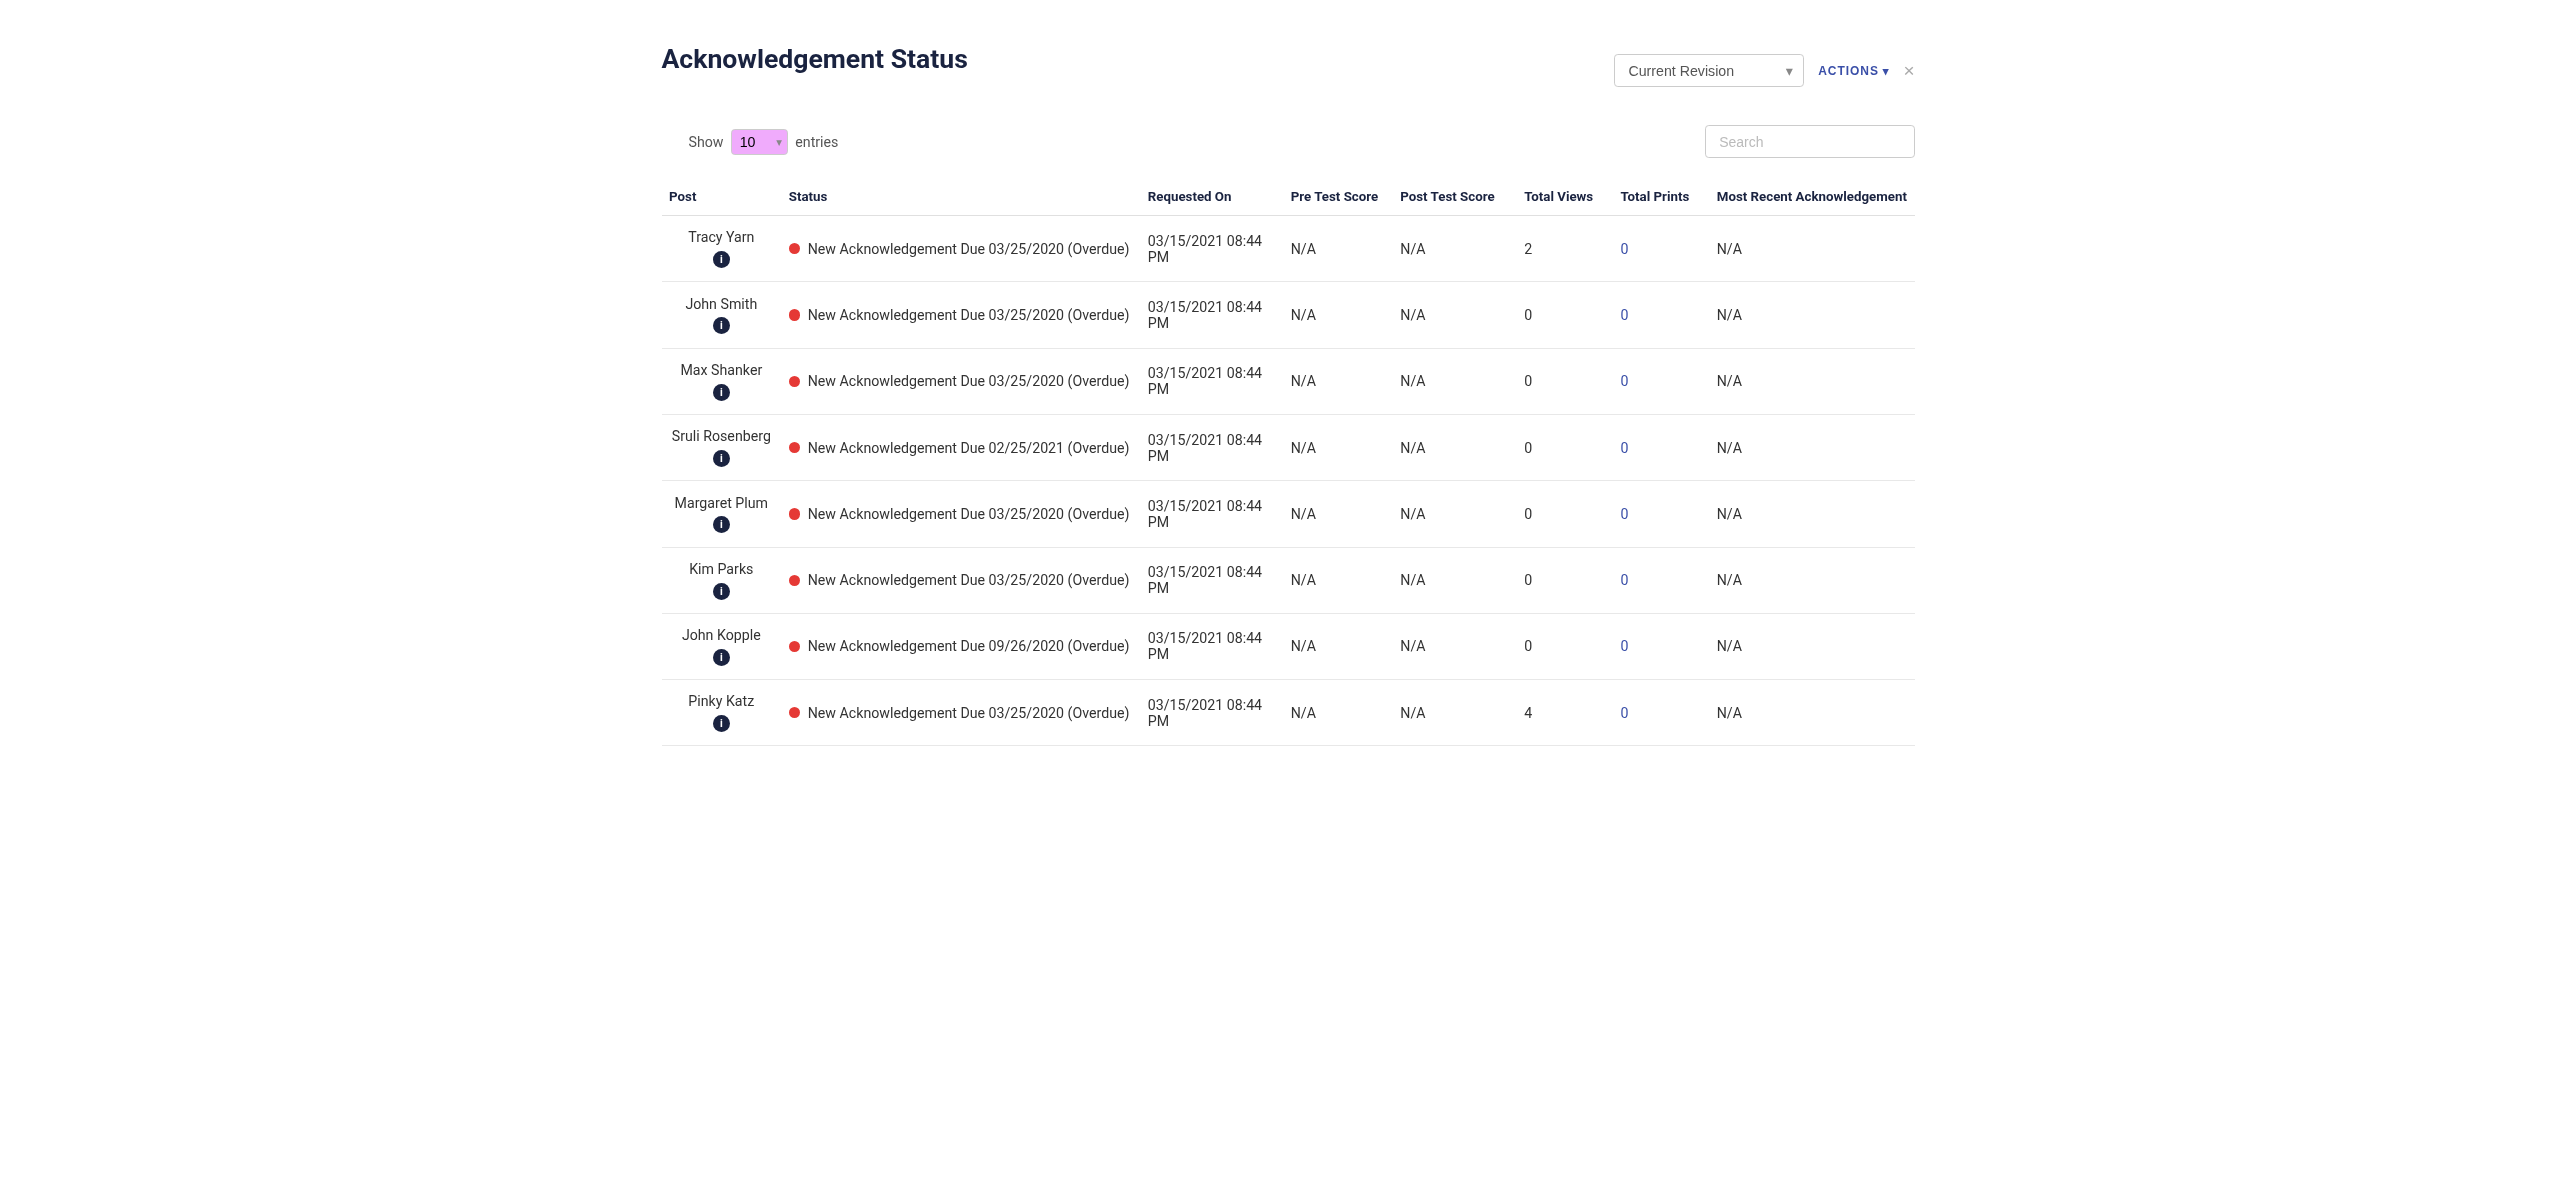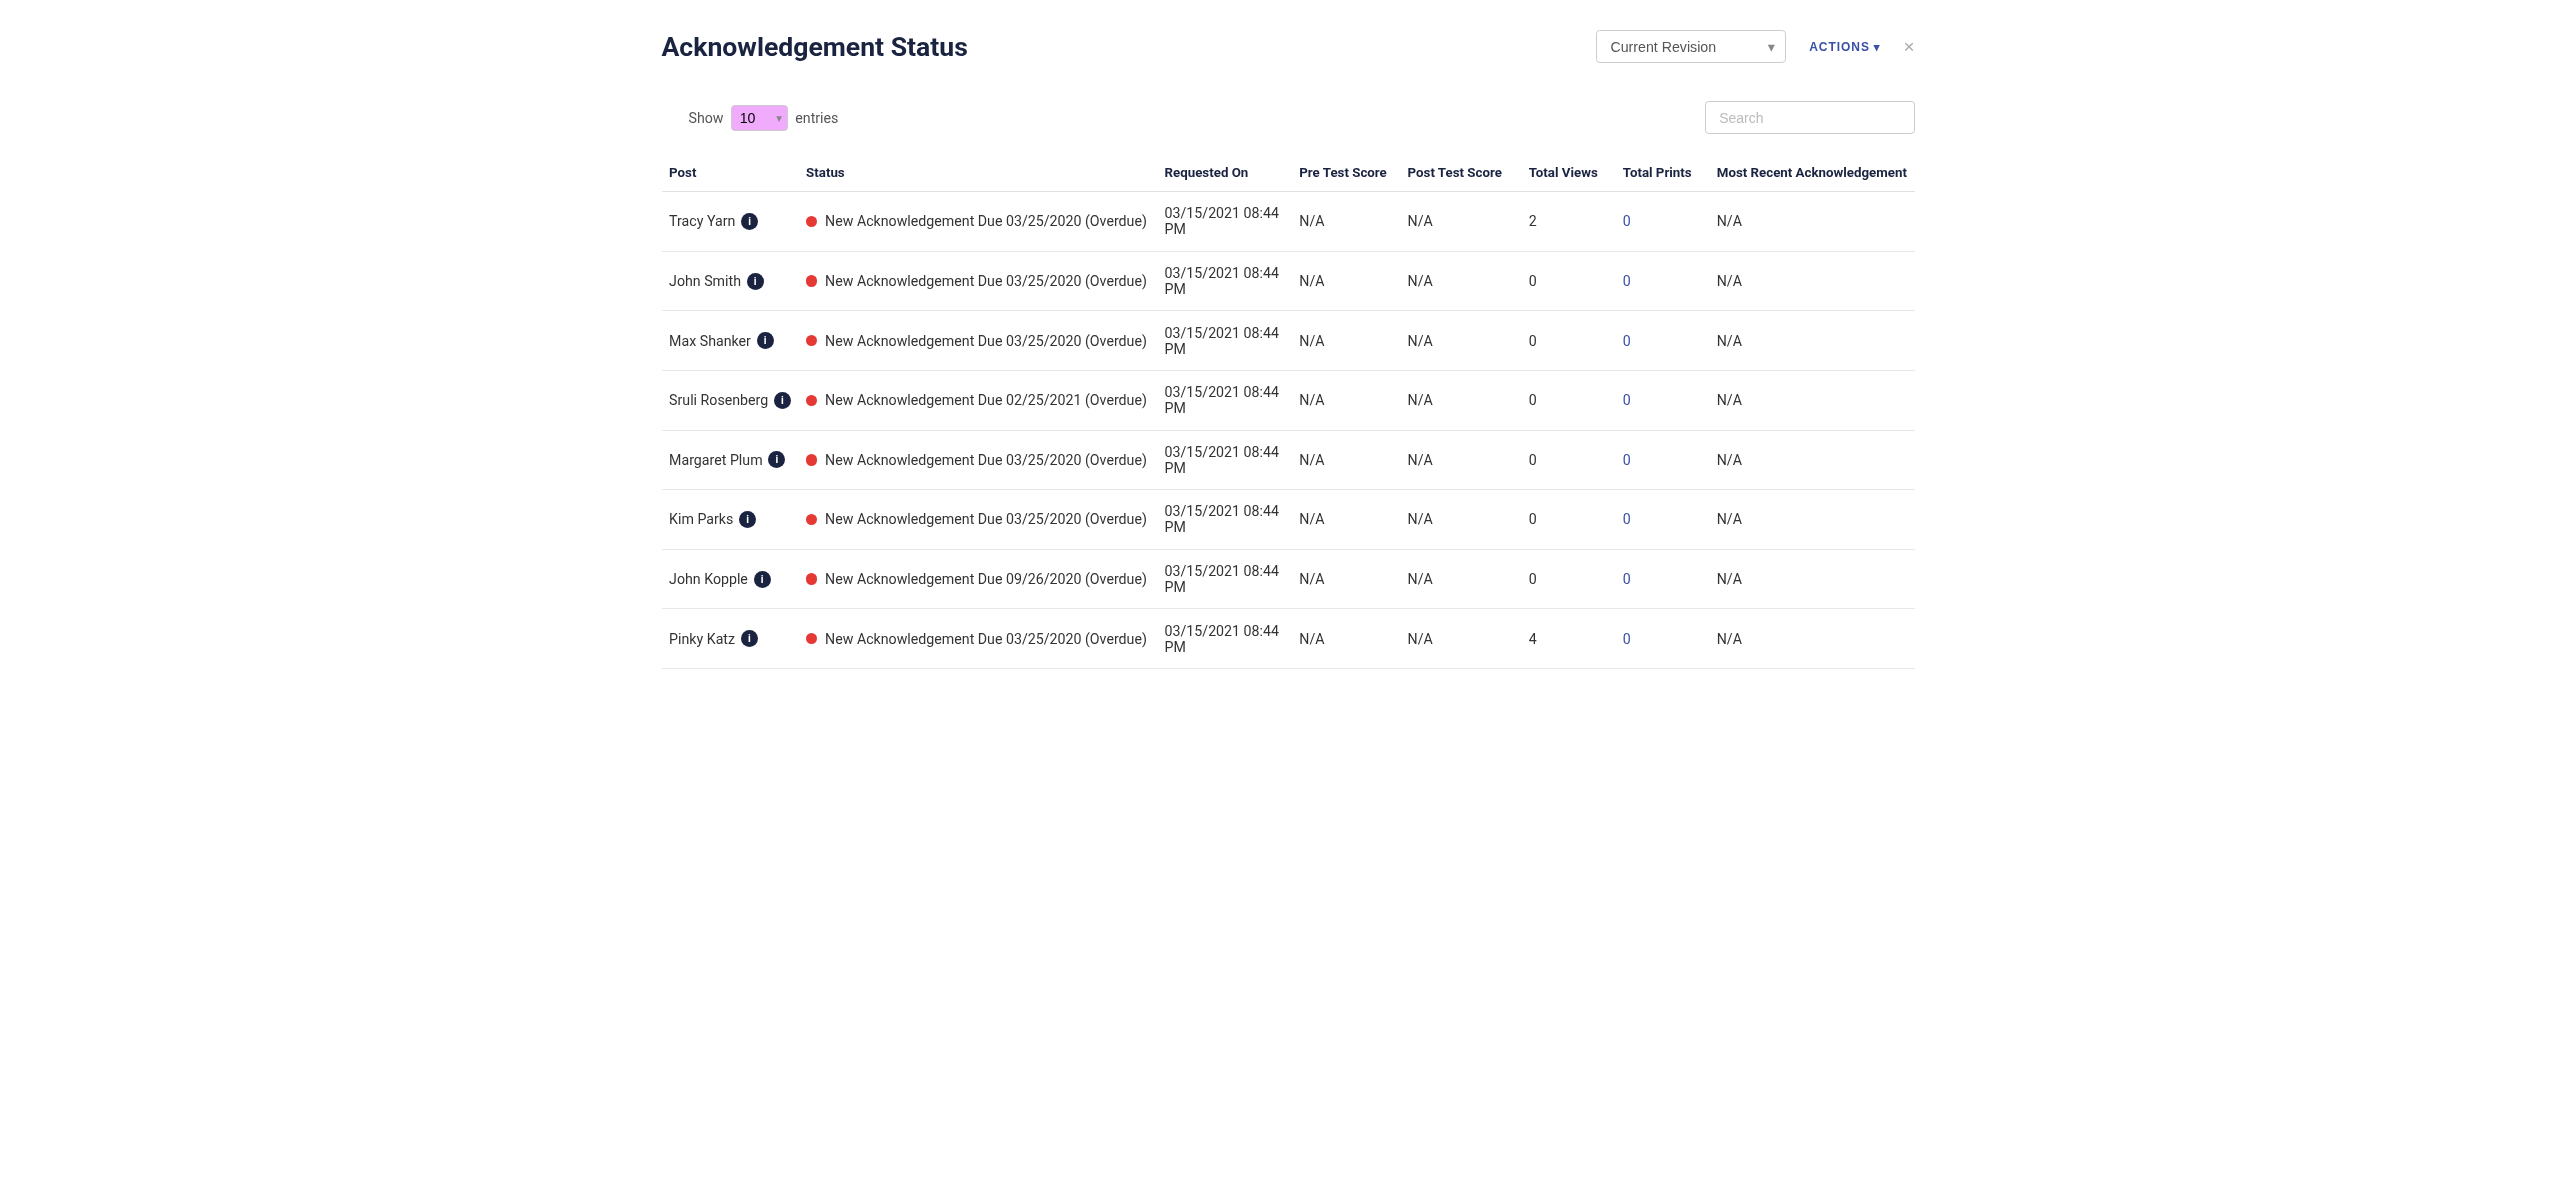--- a/index.html
+++ b/index.html
@@ -22,21 +22,22 @@
       margin-bottom: 38px;
     }
     .page-title {
       font-size: 26.6px;
       font-weight: 700;
       color: #1a2340;
     }
     .header-right {
       display: flex;
       align-items: center;
-      gap: 23px;
+      gap: 14px;
+      margin-top: 24px;
     }
     .revision-select-wrapper {
       position: relative;
     }
     .revision-select {
       appearance: none;
       border: 0.9px solid #ccc;
       border-radius: 3.8px;
       padding: 7.6px 34px 7.6px 13.3px;
       font-size: 14.2px;
@@ -154,20 +155,21 @@
       padding: 13.3px 7.6px;
       font-size: 14.2px;
       color: #333;
       vertical-align: middle;
     }
     .name-cell {
       white-space: nowrap;
       display: flex;
       align-items: center;
       gap: 5.7px;
+      flex-direction: column;
     }
     .info-icon {
       display: inline-flex;
       align-items: center;
       justify-content: center;
       width: 17px;
       height: 17px;
       border-radius: 50%;
       background: #1a2340;
       color: #fff;

